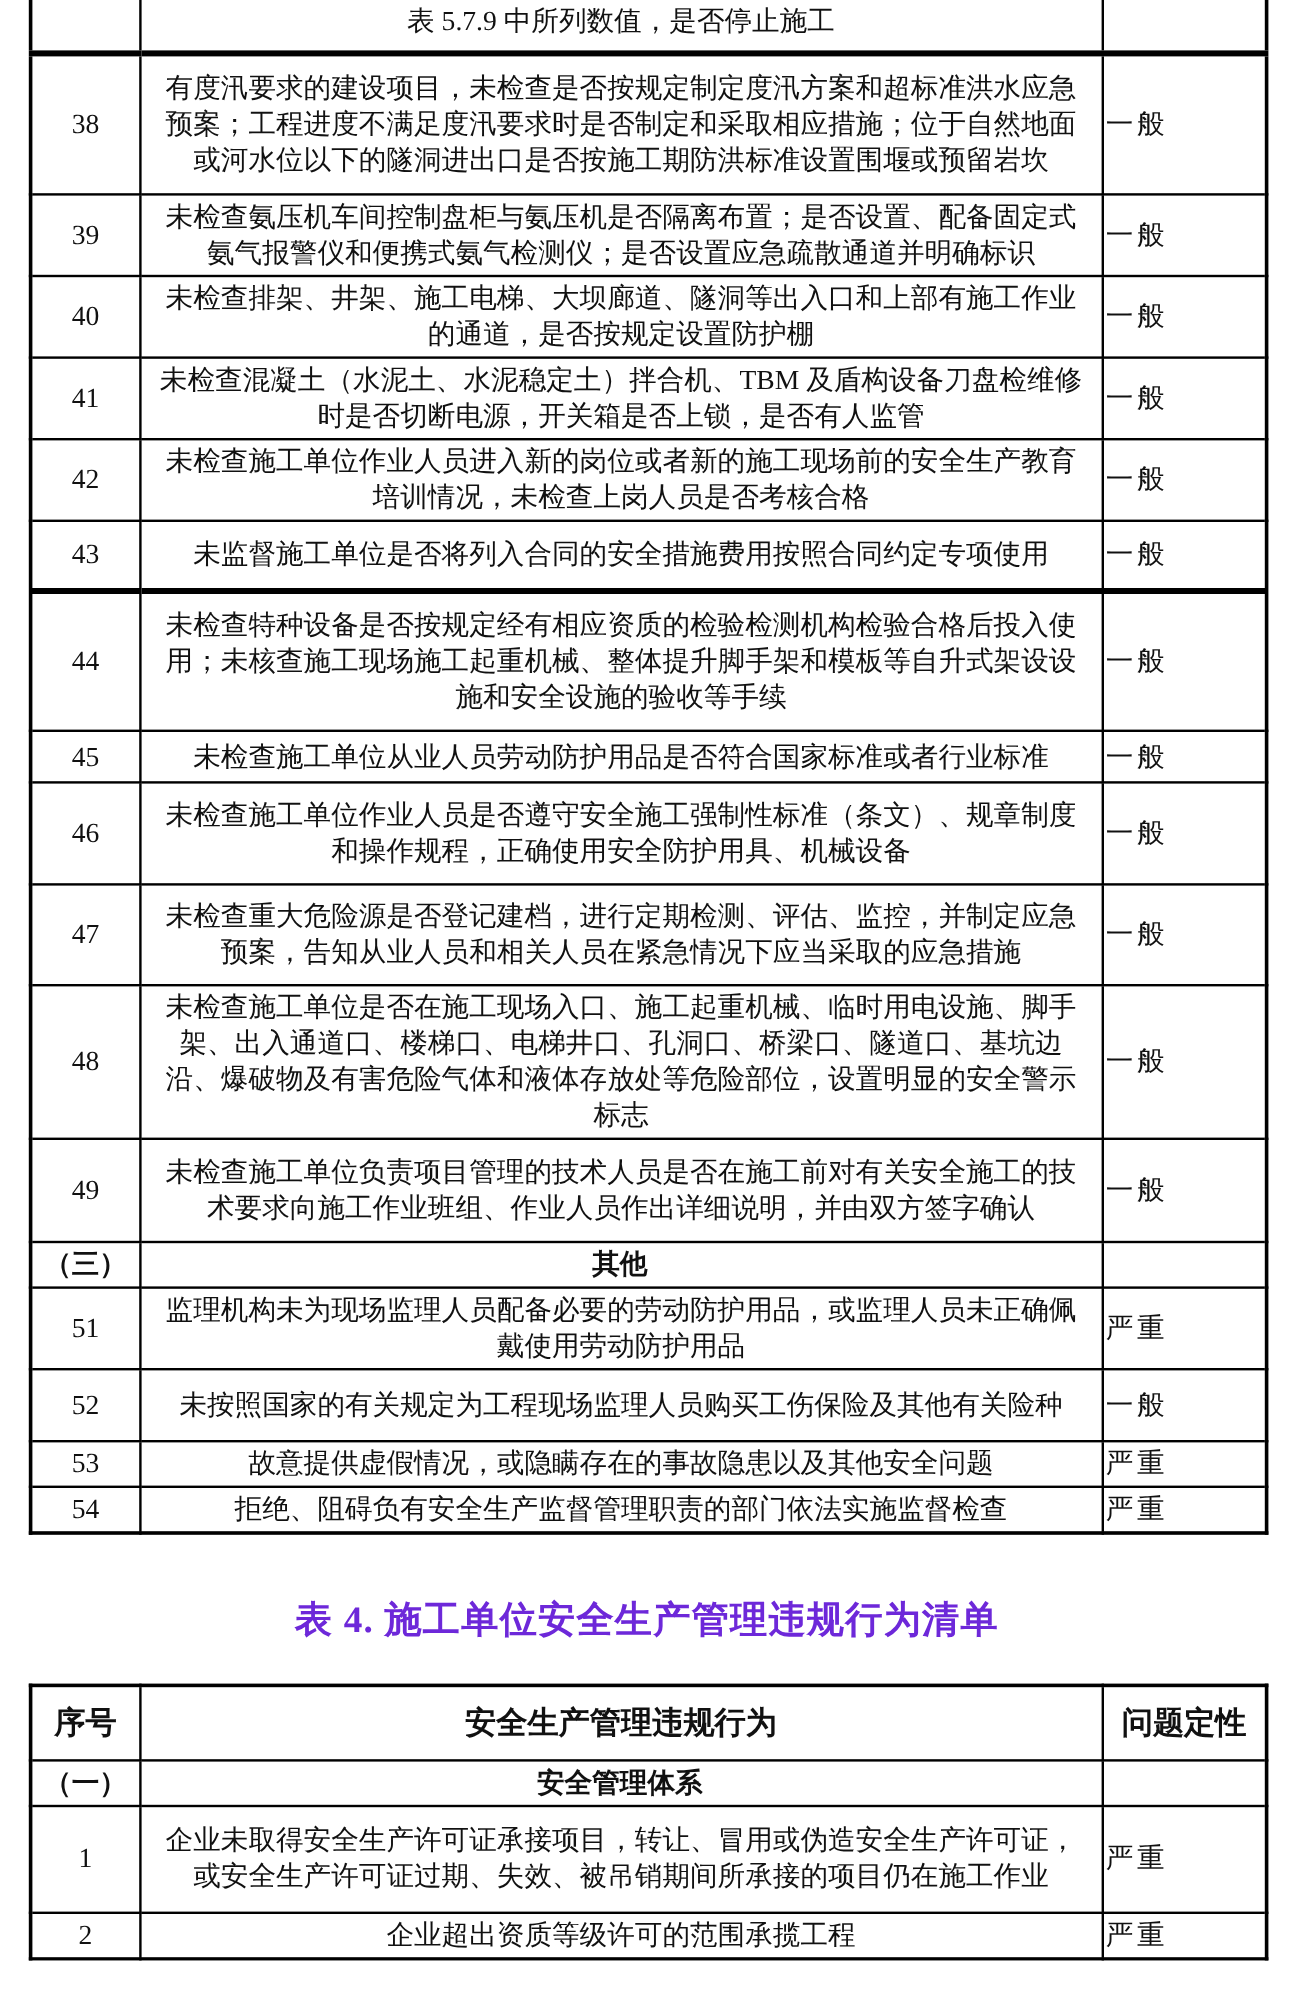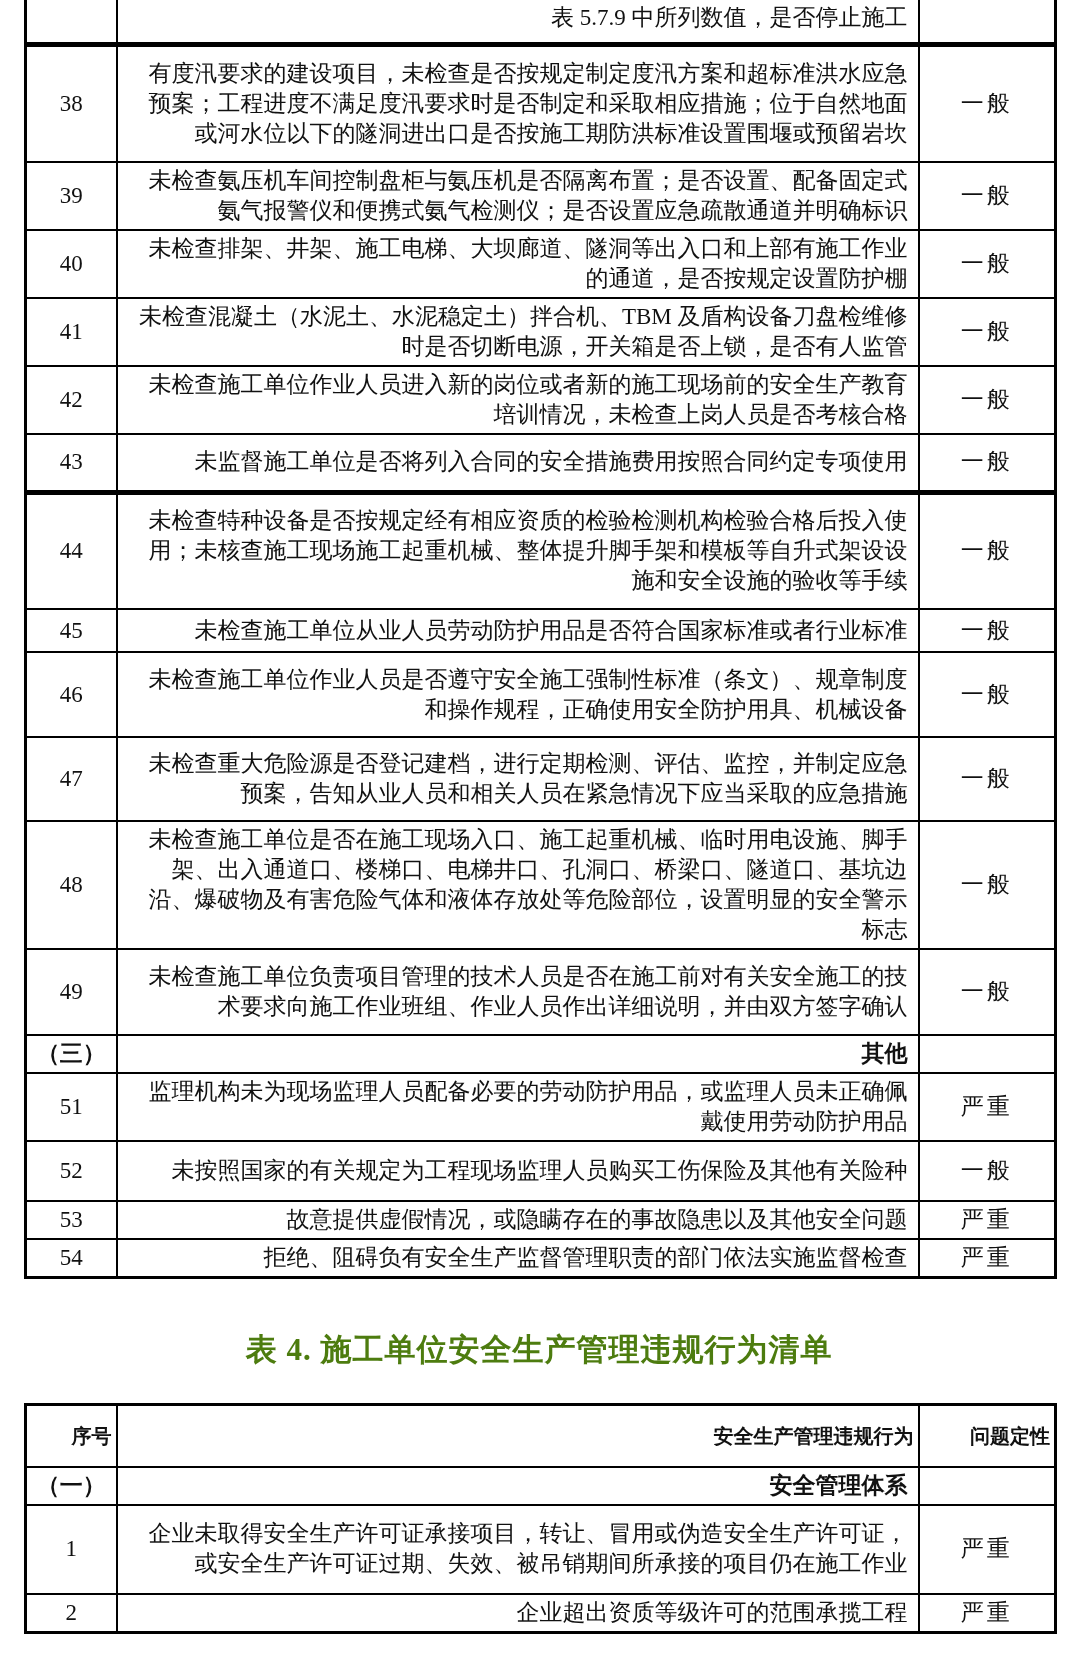--- a/index.html
+++ b/index.html
@@ -32,51 +32,50 @@
   
   table.t3{border:3px solid #000;border-top:none;}
   table.t3 tr.cut-top td{border-top:none;}
   table.t4{border:3px solid #000;}
   td.c-no{
     text-align:center;
     vertical-align:middle;
     padding:2px 4px;
   }
   td.c-text{
-    text-align:right;
+    text-align:center;
     vertical-align:middle;
     padding:3px 10px;
   }
   td.c-status{
-    text-align:center;
     vertical-align:middle;
     letter-spacing:3px;
     padding:2px 2px;
   }
   tr.partial td.c-text{
     vertical-align:top;
     padding-top:3px;
   }
   tr.thick-top td{border-top-width:5px;}
   tr.section-row td{font-weight:bold;}
   tr.section-row td.c-text{padding-left:8px;margin-top:18px;}
   table.t4 th{
     font-weight:bold;
-    font-size:20px;
-    text-align:right;
+    font-size:26px;
+    text-align:center;
     vertical-align:middle;
     padding:4px;
   }
   .t4-title{
     width:1030px;
     margin:50px 0 32px 24px;
     text-align:center;
     font-size:31px;
     font-weight:bold;
-    color:#4d7c0f;
+    color:#6d28d9;
     letter-spacing:1px;
   }
 </style>
 </head>
 <body>
 
 <div class="page">
 
   <table class="rules-table t3">
     <colgroup>

